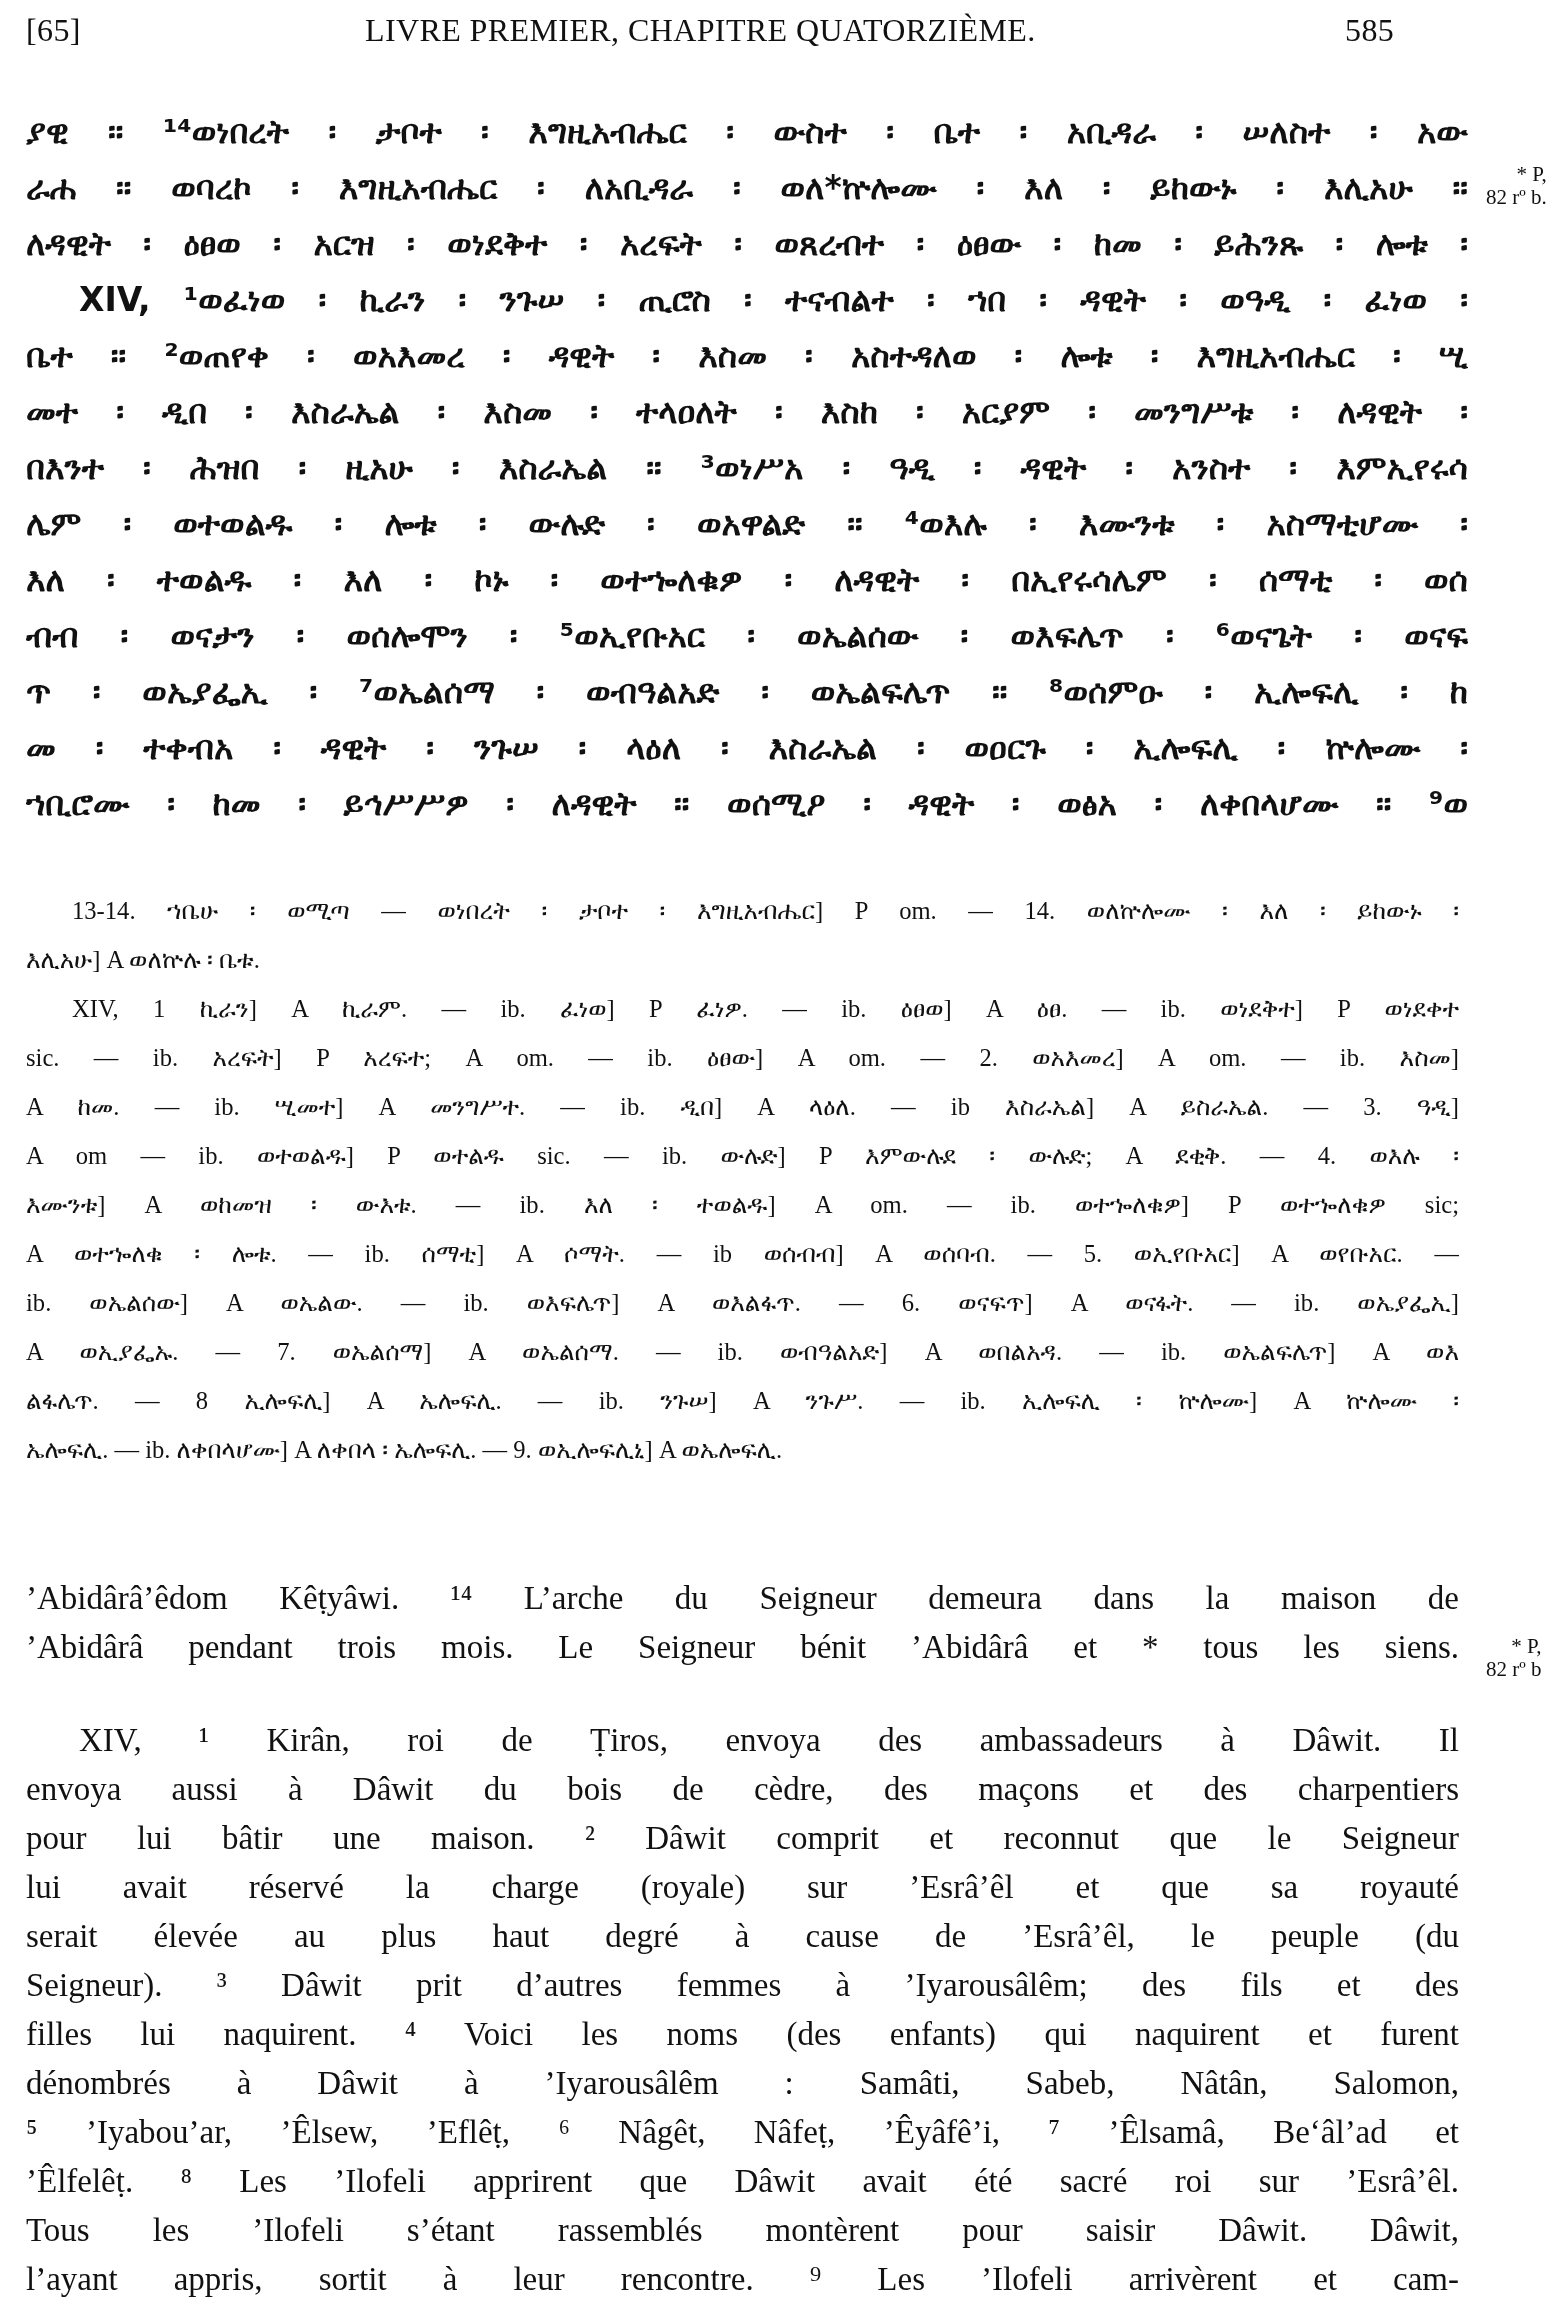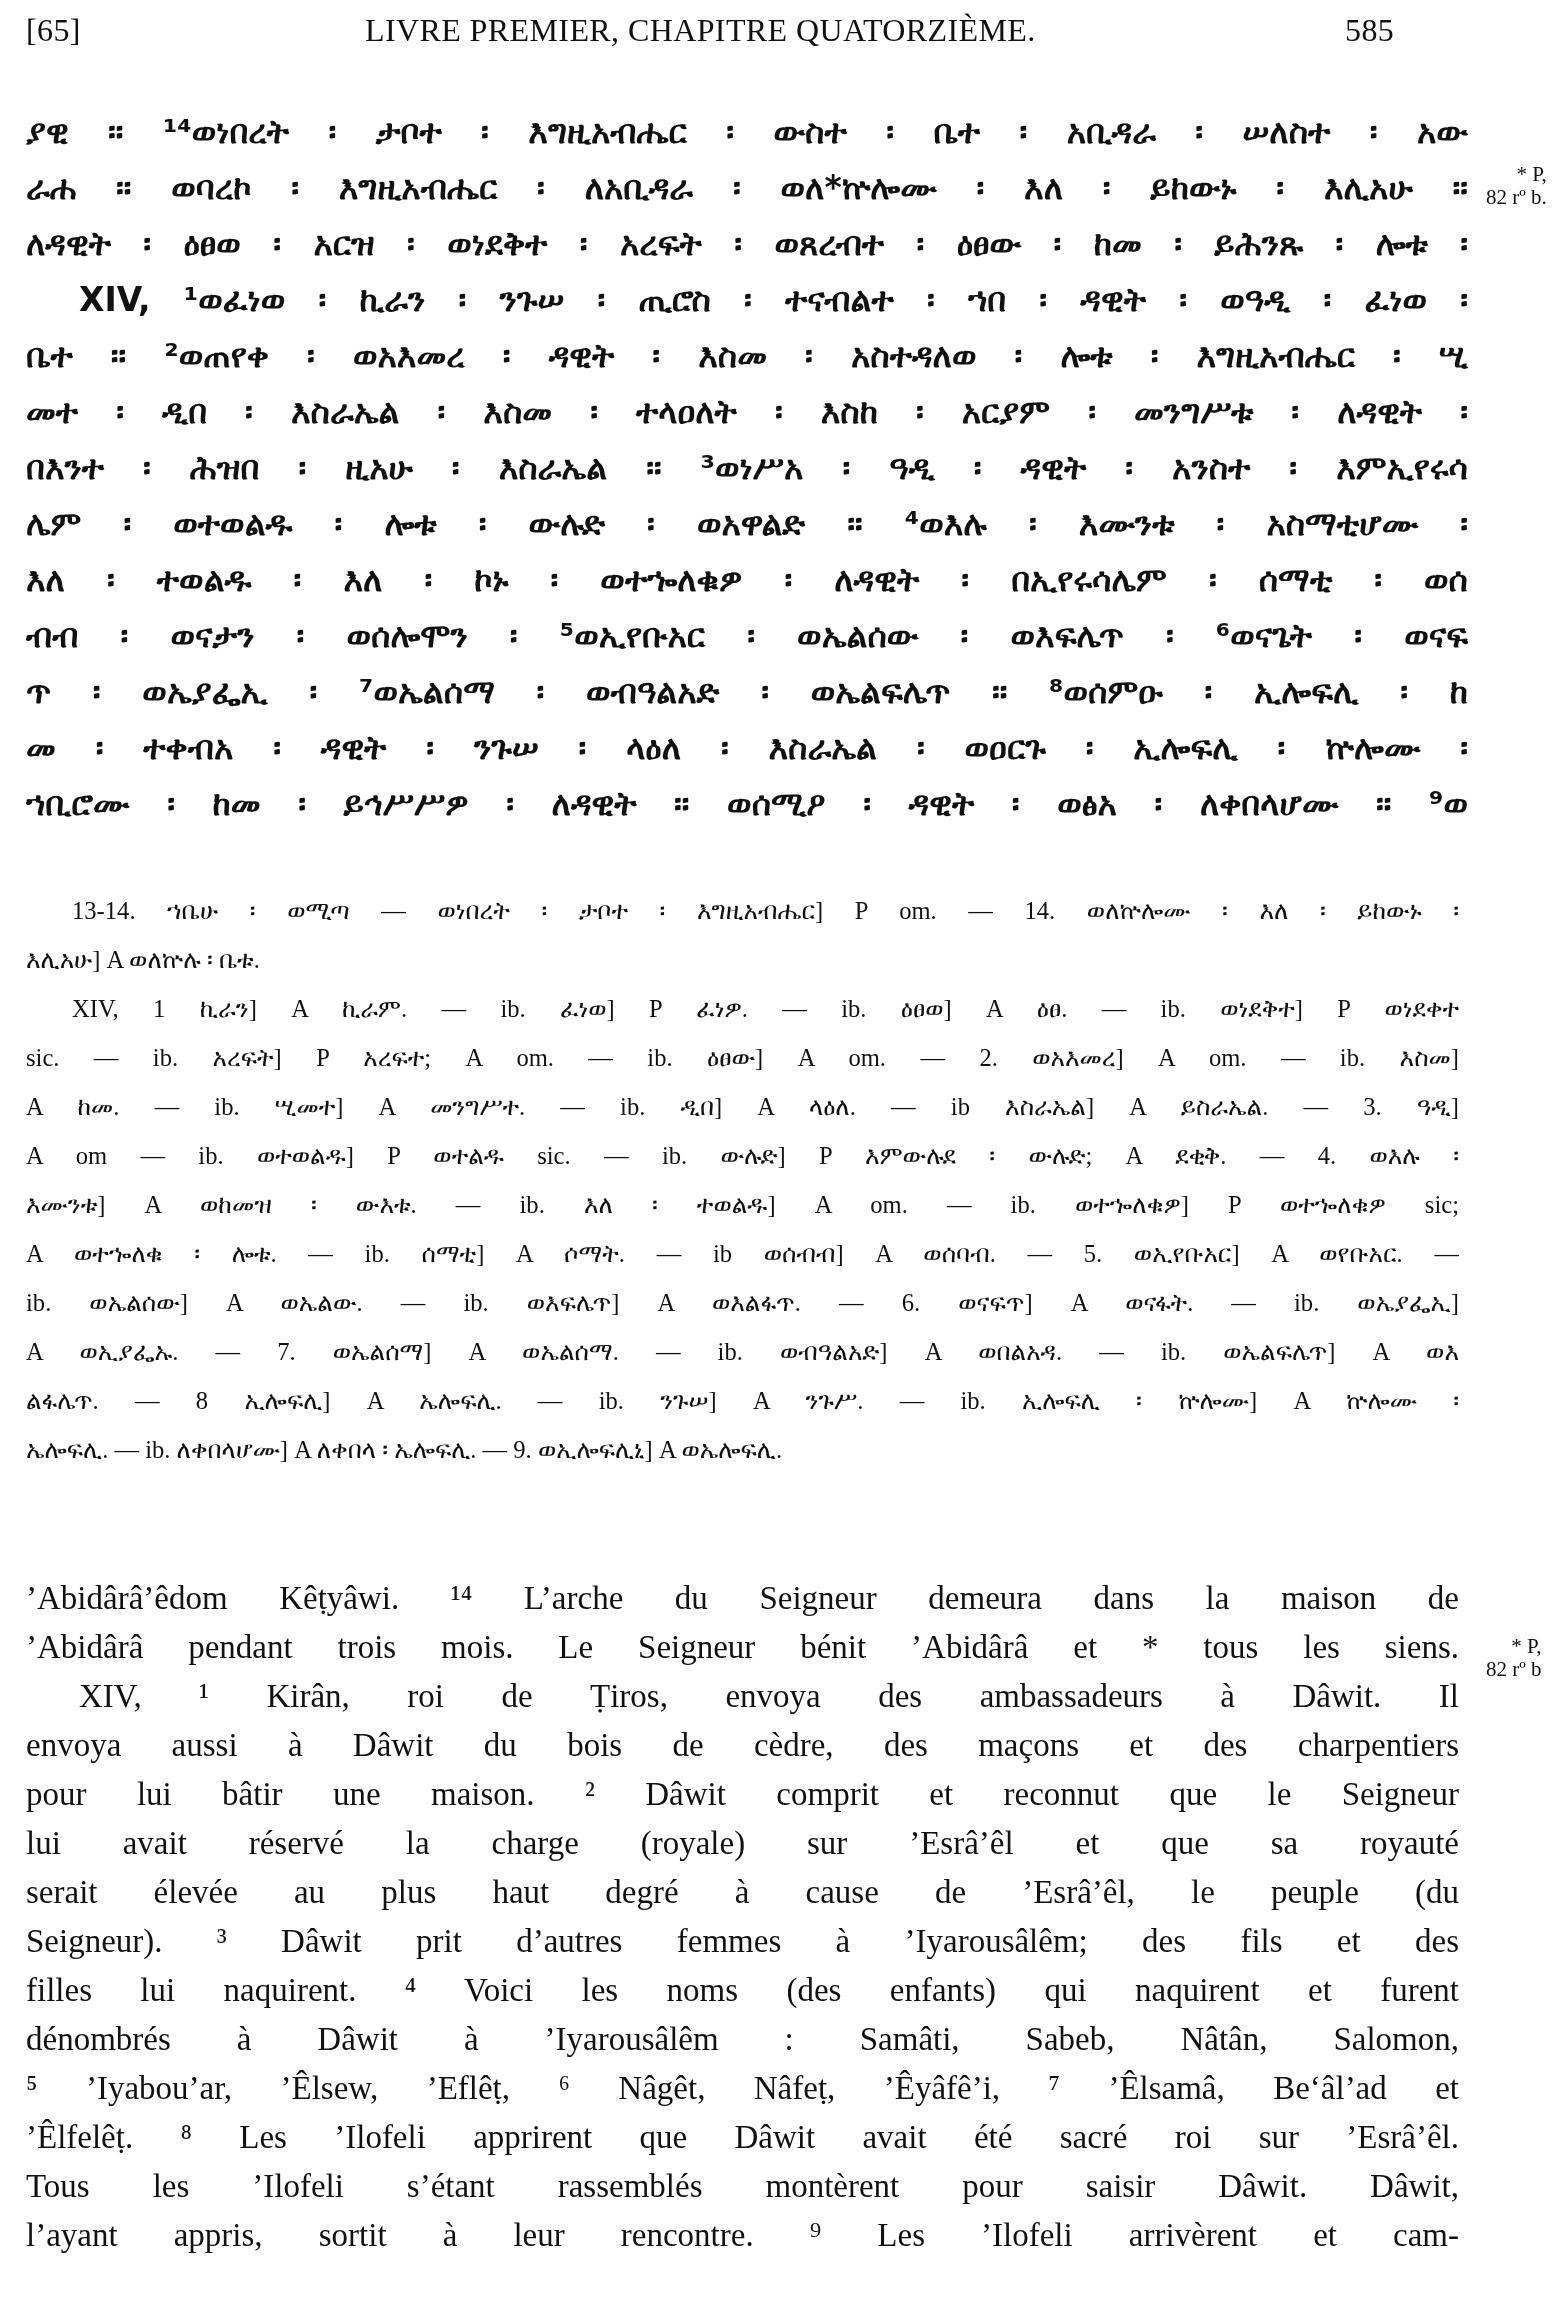--- a/index.html
+++ b/index.html
@@ -28,21 +28,21 @@
   .app-line { height: 49px; line-height: 49px; font-family: "Liberation Serif", serif;
               font-size: 24.6px; white-space: nowrap; overflow: hidden;
               text-align: justify; text-align-last: justify; }
   .app-line.indent { padding-left: 46px; }
   .app-line.last { text-align-last: left; }
 
   .translation { position: absolute; left: 26px; top: 1574px; width: 1433px; }
   .tr-line { height: 49px; line-height: 49px; font-family: "Liberation Serif", serif;
              font-size: 33px; white-space: nowrap; overflow: hidden;
              text-align: justify; text-align-last: justify; }
-  .tr-line.indent { padding-left: 53px; }
+  .tr-line.indent { padding-left: 53px; margin-top: 44px; }
 </style>
 </head>
 <body>
 
 <div class="page">
 
   <div class="header">
     <span class="folio-left">[65]</span>
     <span class="running-title">LIVRE PREMIER, CHAPITRE QUATORZIÈME.</span>
     <span class="page-number">585</span>

